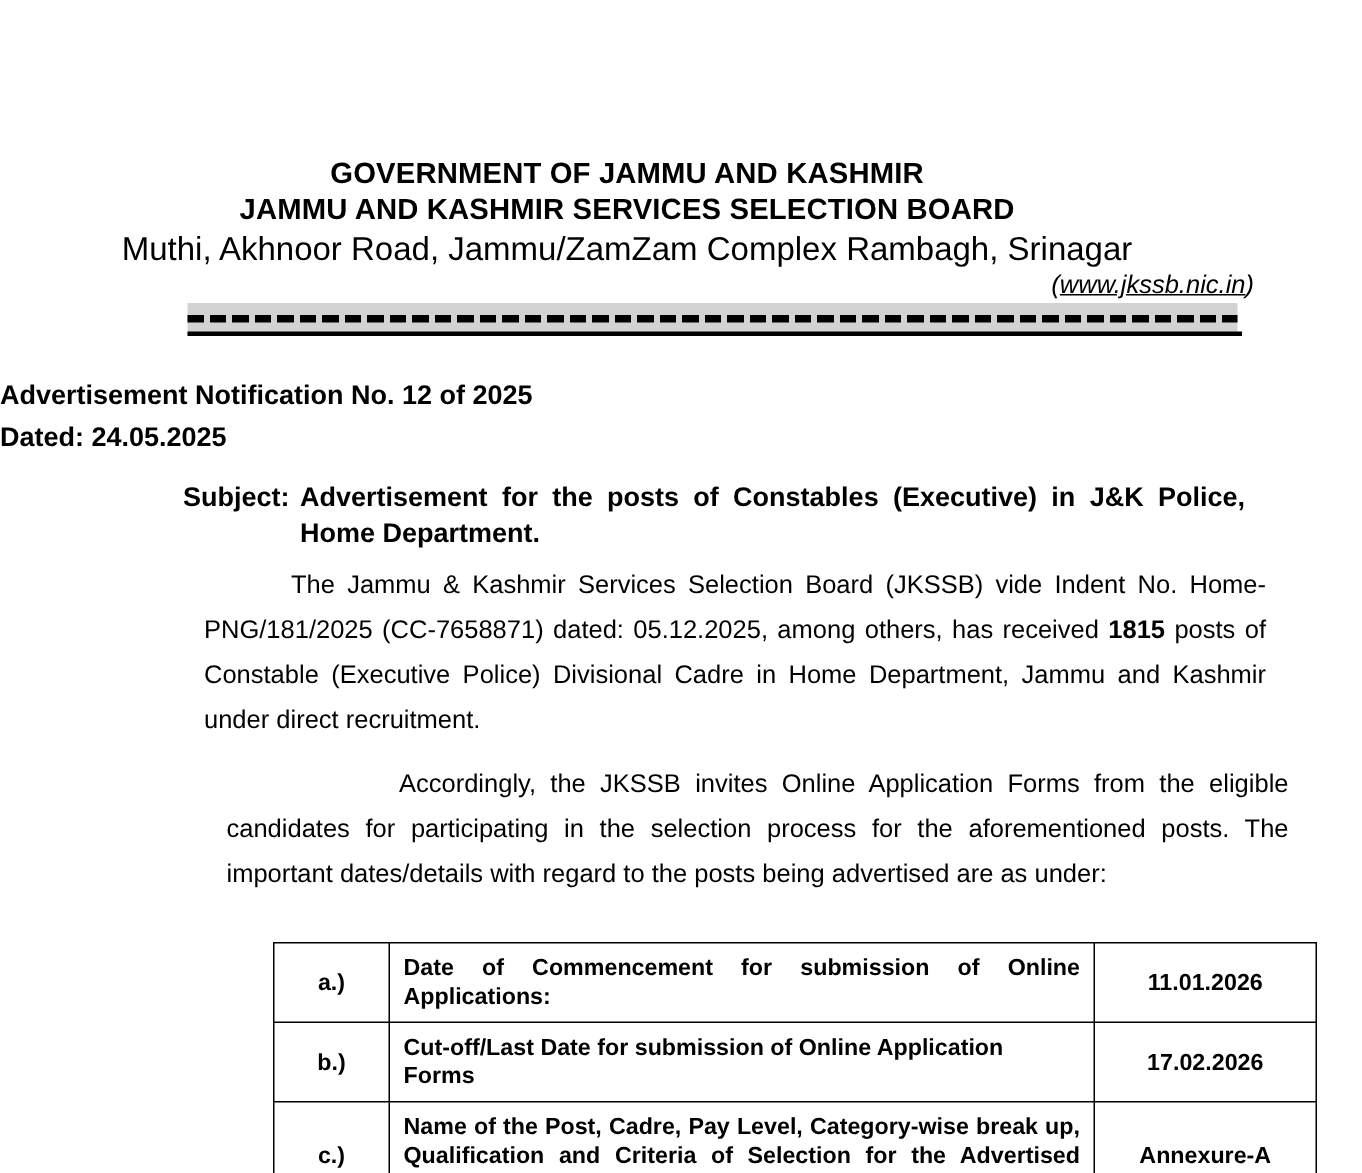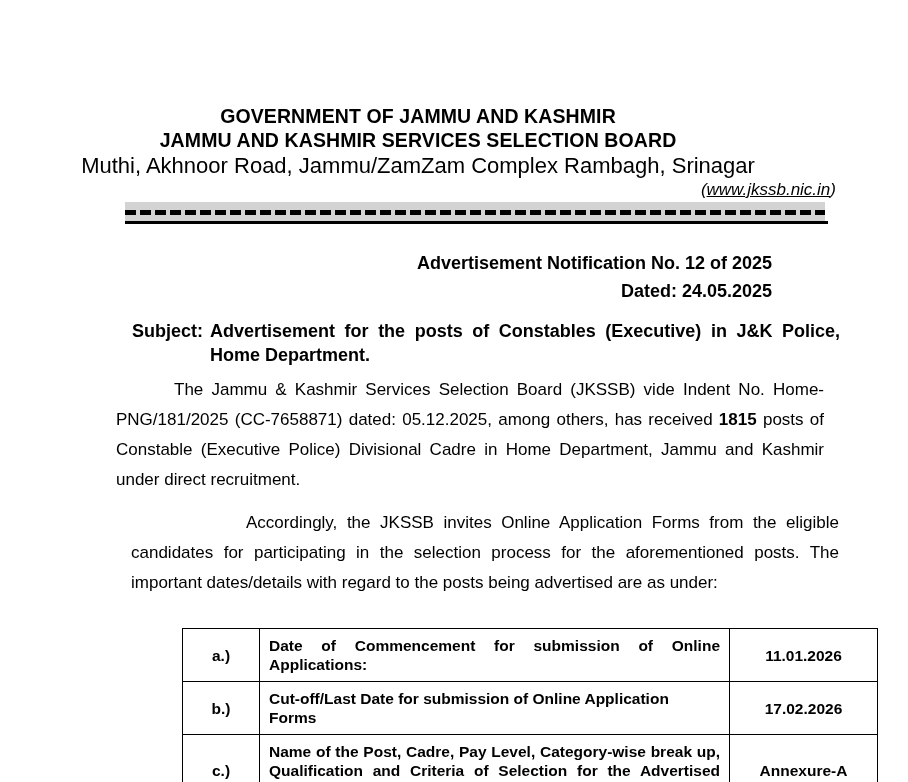--- a/index.html
+++ b/index.html
@@ -88,33 +88,33 @@
     height: 3px;
     background: #000000;
   }
 
   
   .notif-block {
     position: absolute;
     top: 249px;
     left: 0;
     width: 772px;
-    text-align: right;
+    text-align: left;
   }
   .notif-line {
     font-size: 18px;
     font-weight: bold;
     line-height: 28px;
   }
 
   
   .subject-block {
     position: absolute;
     top: 319px;
-    left: 132px;
+    left: 122px;
     width: 708px;
     font-size: 18px;
     font-weight: bold;
     line-height: 24px;
   }
   .subject-row {
     display: flex;
     align-items: flex-start;
   }
   .subject-label {
@@ -124,21 +124,21 @@
   }
   .subject-text {
     flex: 1 1 auto;
     text-align: justify;
     text-align-last: left;
   }
 
   
   .para {
     position: absolute;
-    left: 116px;
+    left: 136px;
     width: 708px;
     font-size: 17px;
     line-height: 30px;
     text-align: justify;
     text-align-last: left;
   }
   .para-1 { top: 375px; }
   .para-2 { top: 508px; margin-left: 15px; }
   .para-1 .indent { display: inline-block; width: 58px; }
   .para-2 .indent { display: inline-block; width: 115px; }

